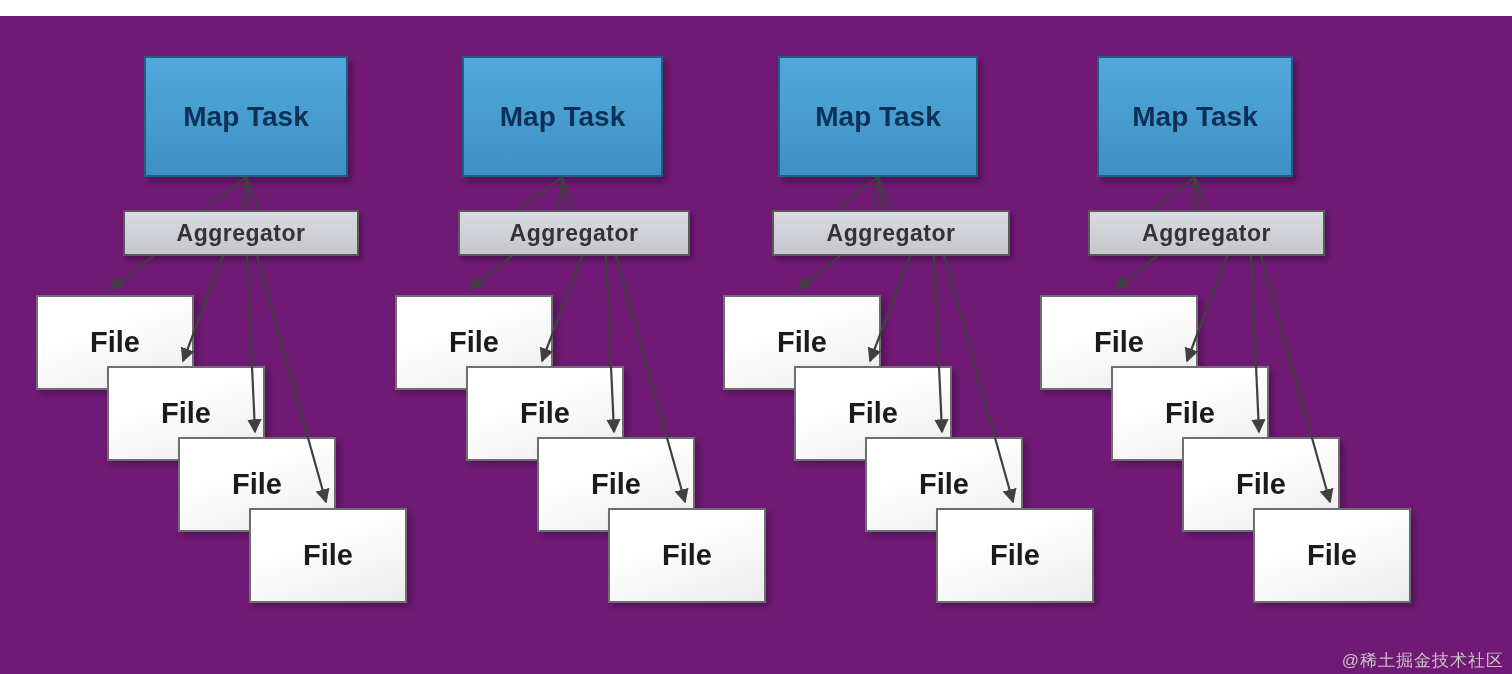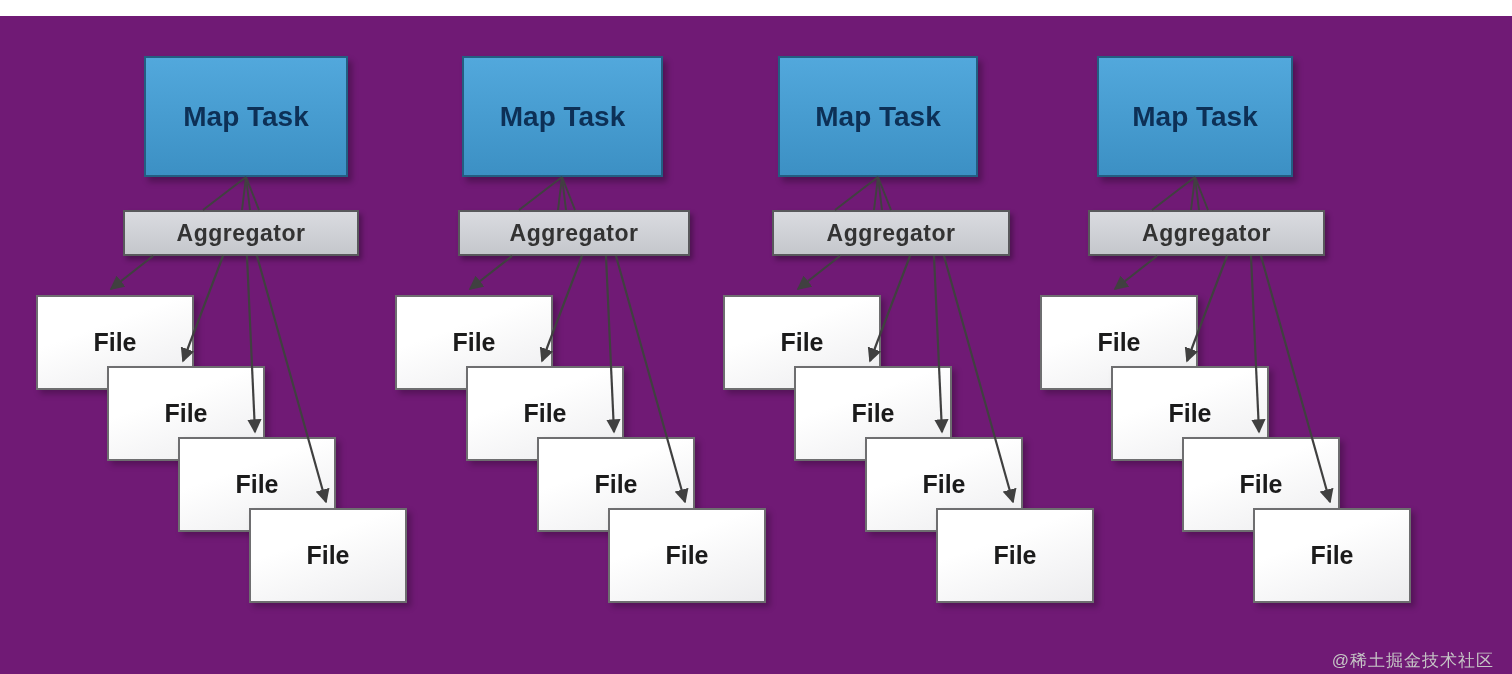--- a/index.html
+++ b/index.html
@@ -20,30 +20,30 @@
   }
   .agg{
     background:linear-gradient(180deg,var(--agg-fill-top),var(--agg-fill-bottom));
     border:2px solid var(--agg-border);
     color:var(--agg-text);font-size:23px;letter-spacing:.5px;
     box-shadow:3px 4px 5px rgba(0,0,0,.3);
   }
   .file{
     background:linear-gradient(160deg,var(--file-fill-top) 35%,var(--file-fill-bottom));
     border:2px solid var(--file-border);
-    color:var(--file-text);font-size:25px;
+    color:var(--file-text);font-size:29px;
     box-shadow:4px 4px 6px rgba(0,0,0,.25);
   }
   .arrows{position:absolute;left:0;top:0;pointer-events:none;}
   .arrows line{stroke:var(--arrow);}
   .fan{stroke-width:2;}
   .arr{stroke-width:2.2;}
   #ah path{fill:var(--arrow);}
   .watermark{
-    position:absolute;right:18px;top:633px;
+    position:absolute;right:8px;top:633px;
     color:var(--watermark-color);font-size:17px;letter-spacing:1px;
   }
 </style>
 </head>
 <body>
 
 <div class="stage">
 
   <div class="box map" style="left:144px;top:40px;width:204px;height:121px">Map Task</div>
   <div class="box agg" style="left:123px;top:194px;width:236px;height:46px">Aggregator</div>

